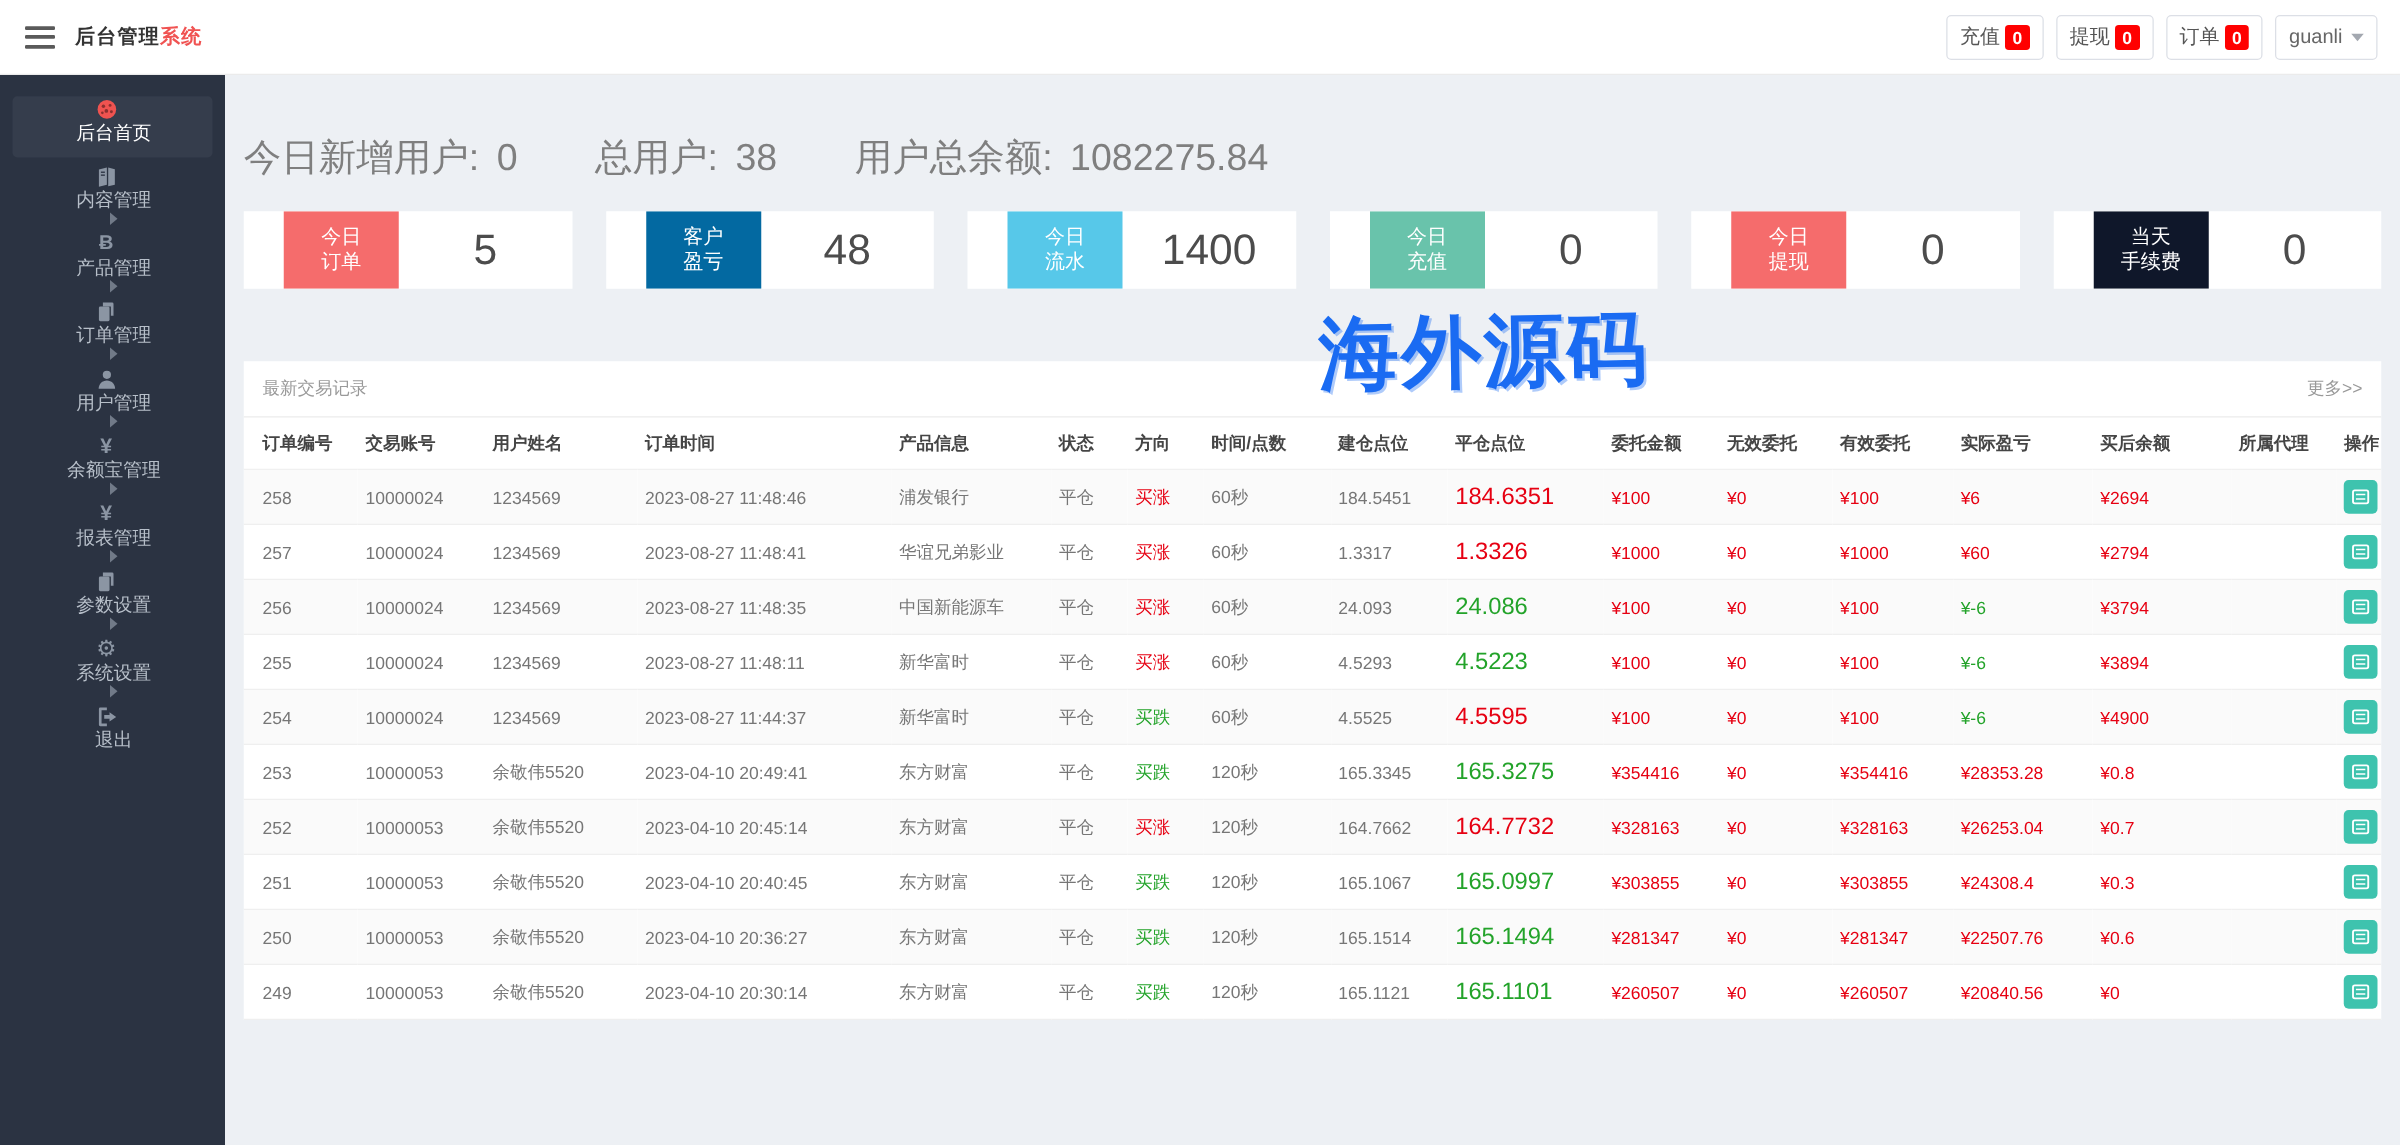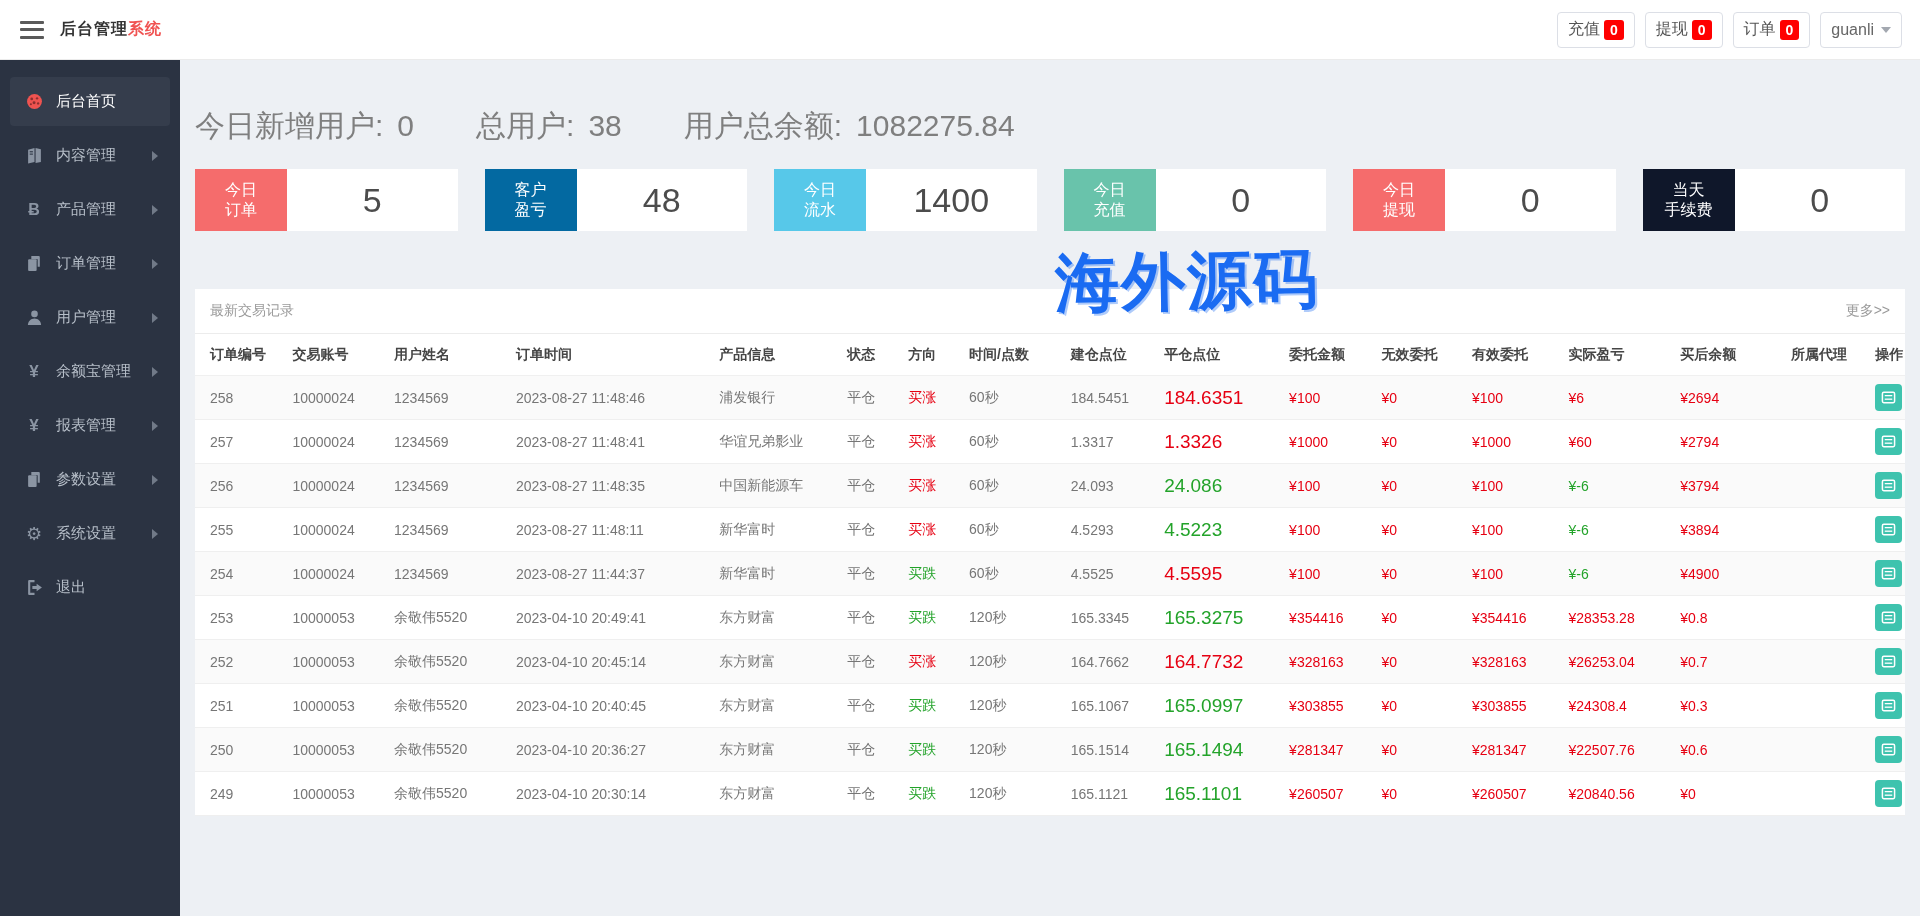--- a/index.html
+++ b/index.html
@@ -22,41 +22,41 @@
   .hbtn .badge { background:#f00; color:#fff; font-size:14px; font-weight:bold; border-radius:3px;
                  padding:1px 6px; line-height:18px; }
   .hbtn.user { color:#666; gap:7px; }
   .caret { width:0; height:0; border-left:5px solid transparent; border-right:5px solid transparent;
            border-top:6px solid #a3a8b0; }
 
   
   .sidebar { position:absolute; left:0; top:60px; width:180px; height:856px; background:#2b3342;
              padding-top:12px; z-index:4; }
   .side-item { height:49px; margin:5px 10px; padding:0 12px 0 14px; display:flex; align-items:center;
-               color:#b7bfc9; font-size:15px; border-radius:4px; cursor:pointer; }
+               color:#b7bfc9; font-size:15px; border-radius:4px; cursor:pointer;flex-direction:column; }
   .side-item.active { background:#353d4c; color:#fff; }
   .side-item .sicon { width:20px; height:20px; margin-right:12px; display:flex; align-items:center;
                       justify-content:center; color:#8b95a3; font-size:17px; flex:none; }
   .side-item.active .sicon { color:#ef5350; }
   .side-item .slabel { flex:1; }
   .side-item .arrow { width:0; height:0; border-top:5px solid transparent; border-bottom:5px solid transparent;
                       border-left:6px solid #717a88; }
   .sicon svg { width:17px; height:17px; fill:currentColor; }
 
   
   .main { position:absolute; left:180px; top:76px; width:1740px; height:856px; padding:0 15px; }
 
   .stats { margin-top:30px; display:flex; align-items:baseline; gap:62px; color:#7f7f7f;
            font-size:30px; font-weight:300; }
   .stat { display:flex; align-items:baseline; gap:14px; white-space:nowrap; }
 
   .cards { margin-top:22px; display:flex; gap:27px; }
   .card { flex:1; height:62px; background:#fff; display:flex; overflow:hidden; }
   .card-label { width:92px; color:#fff; font-size:16px; line-height:1.25; display:flex; align-items:center;
-                justify-content:center; text-align:center; white-space:pre-line; flex:none; }
+                justify-content:center; text-align:center; white-space:pre-line; flex:none;margin-left:32px; }
   .card-value { flex:1; display:flex; align-items:center; justify-content:center; font-size:34px;
                 font-weight:200; color:#4c4c4c; }
 
   
   .panel { margin-top:58px; background:#fff; position:relative; }
   .panel-head { height:45px; display:flex; align-items:center; justify-content:space-between;
                 padding:0 15px; border-bottom:1px solid #ececec; }
   .panel-title { color:#9a9a9a; font-size:14px; }
   .more-link { color:#999; font-size:14px; text-decoration:none; cursor:pointer; }
 

